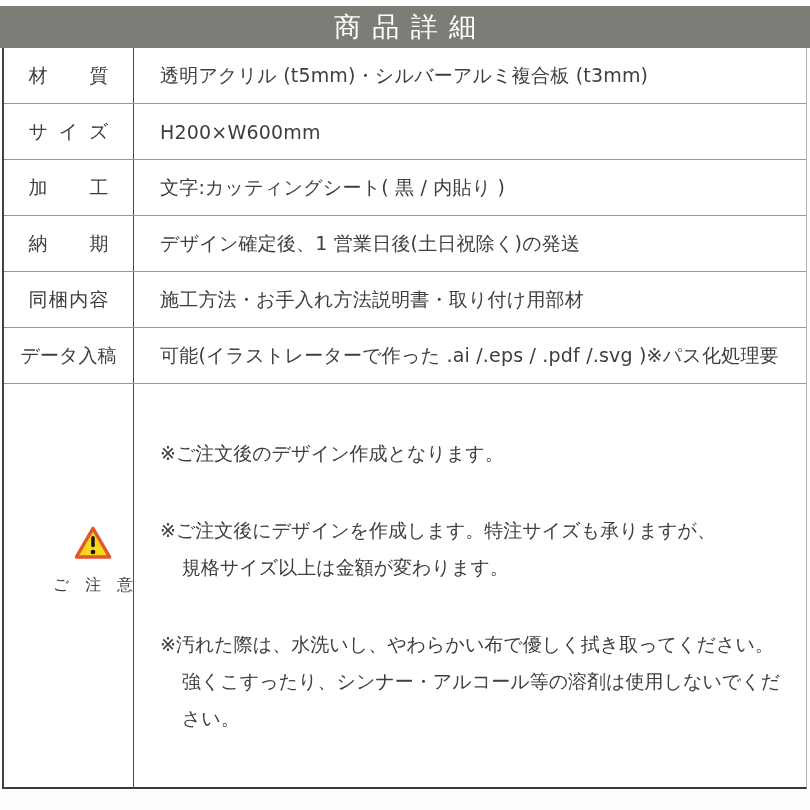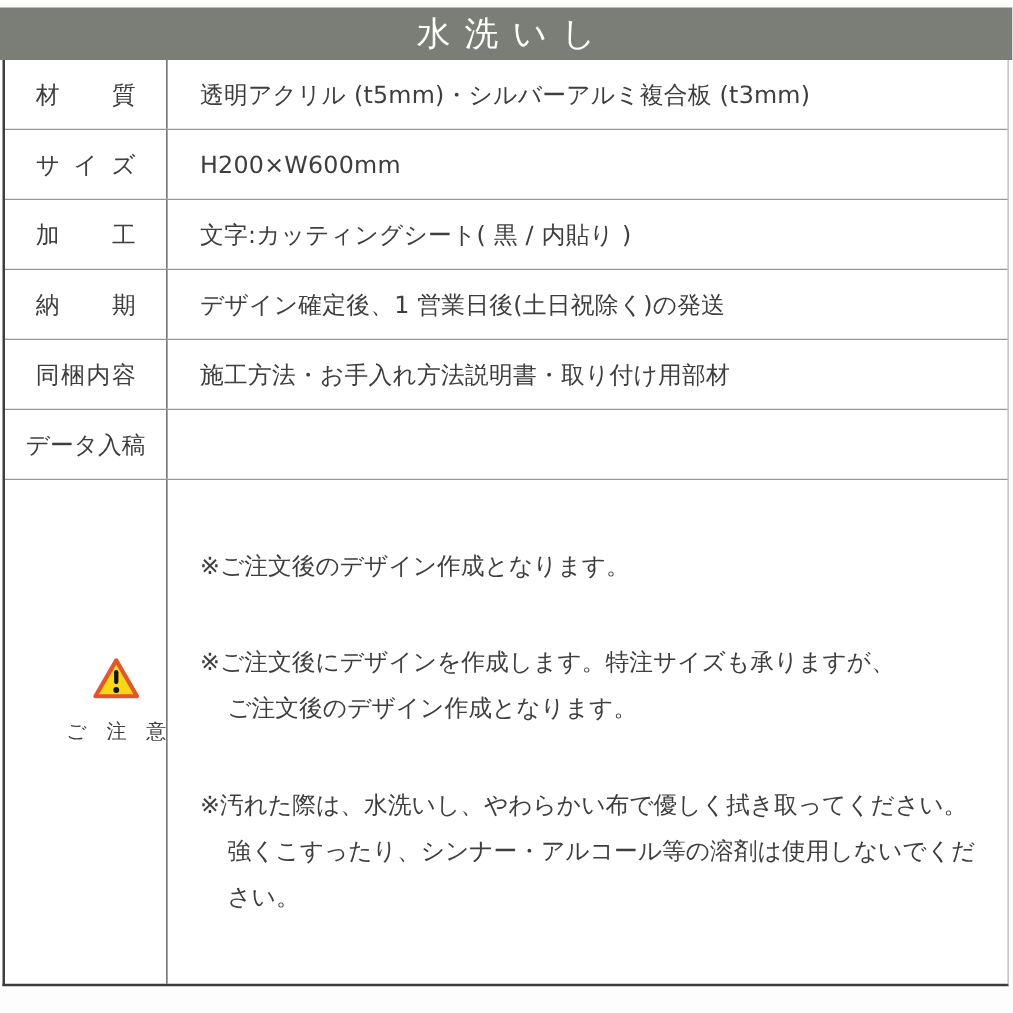--- a/index.html
+++ b/index.html
@@ -70,21 +70,21 @@
   .note { margin:20px 0; }
   .note-line { line-height:37px; }
   .note-line.cont { padding-left:1.15em; }
 </style>
 </head>
 <body>
 
 <div class="page">
 
   <div class="header">
-    <span class="header-title">水洗いし</span>
+    <span class="header-title">商品詳細</span>
   </div>
 
   <div class="spec-table">
 
     <div class="spec-row">
       <div class="label-cell">
         <span class="label-justify">材質</span>
       </div>
       <div class="value-cell">透明アクリル (t5mm)・シルバーアルミ複合板 (t3mm)</div>
     </div>
@@ -114,40 +114,41 @@
       <div class="label-cell">
         <span class="label-justify">同梱内容</span>
       </div>
       <div class="value-cell">施工方法・お手入れ方法説明書・取り付け用部材</div>
     </div>
 
     <div class="spec-row">
       <div class="label-cell">
         <span class="label-justify">データ入稿</span>
       </div>
+      <div class="value-cell">可能(イラストレーターで作った .ai /.eps / .pdf /.svg )※パス化処理要</div>
     </div>
 
     <div class="spec-row caution-row">
       <div class="caution-label-cell">
         <div class="caution-label-inner">
           <svg class="warning-icon" viewBox="0 0 60 54" xmlns="http://www.w3.org/2000/svg" aria-hidden="true">
             <path d="M30 5 L55 48 H5 Z" fill="#f9d616" stroke="#e2562e" stroke-width="5" stroke-linejoin="round"></path>
             <rect x="27.4" y="16.5" width="5.2" height="17" rx="2.6" fill="#141414"></rect>
             <circle cx="30" cy="40.5" r="3.5" fill="#141414"></circle>
           </svg>
           <span class="label-justify">ご注意</span>
         </div>
       </div>
       <div class="caution-notes-cell">
         <div class="note">
           <div class="note-line">※ご注文後のデザイン作成となります。</div>
         </div>
         <div class="note">
           <div class="note-line">※ご注文後にデザインを作成します。特注サイズも承りますが、</div>
-          <div class="note-line cont">ご注文後のデザイン作成となります。</div>
+          <div class="note-line cont">規格サイズ以上は金額が変わります。</div>
         </div>
         <div class="note">
           <div class="note-line">※汚れた際は、水洗いし、やわらかい布で優しく拭き取ってください。</div>
           <div class="note-line cont">強くこすったり、シンナー・アルコール等の溶剤は使用しないでください。</div>
         </div>
       </div>
     </div>
 
   </div>
 </div>

